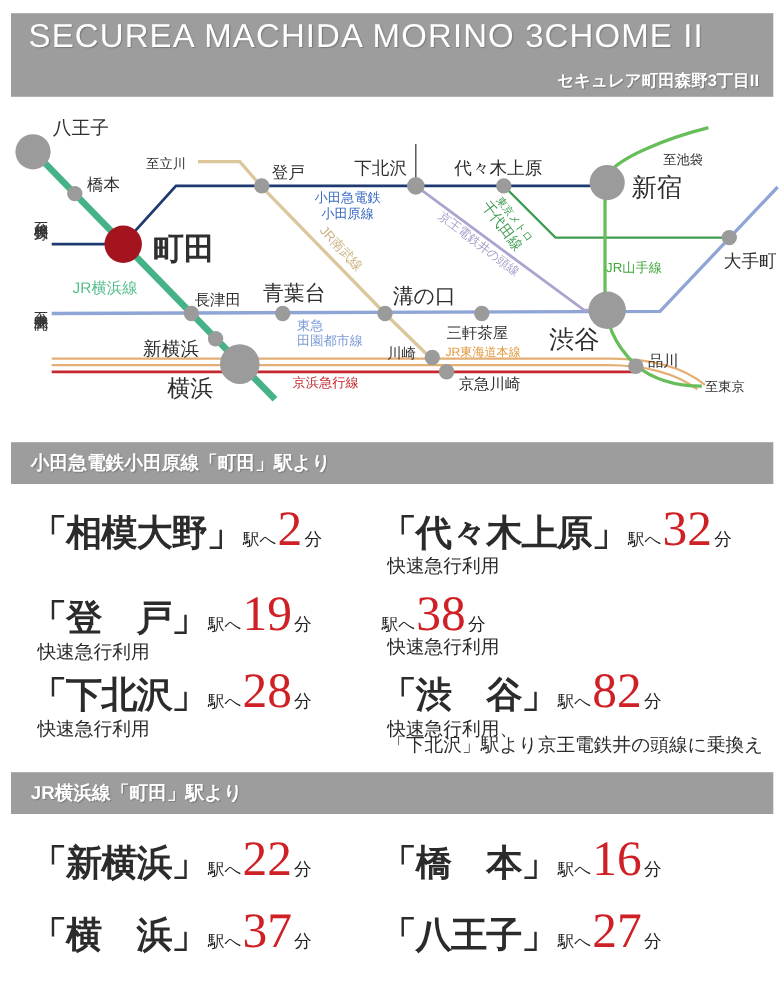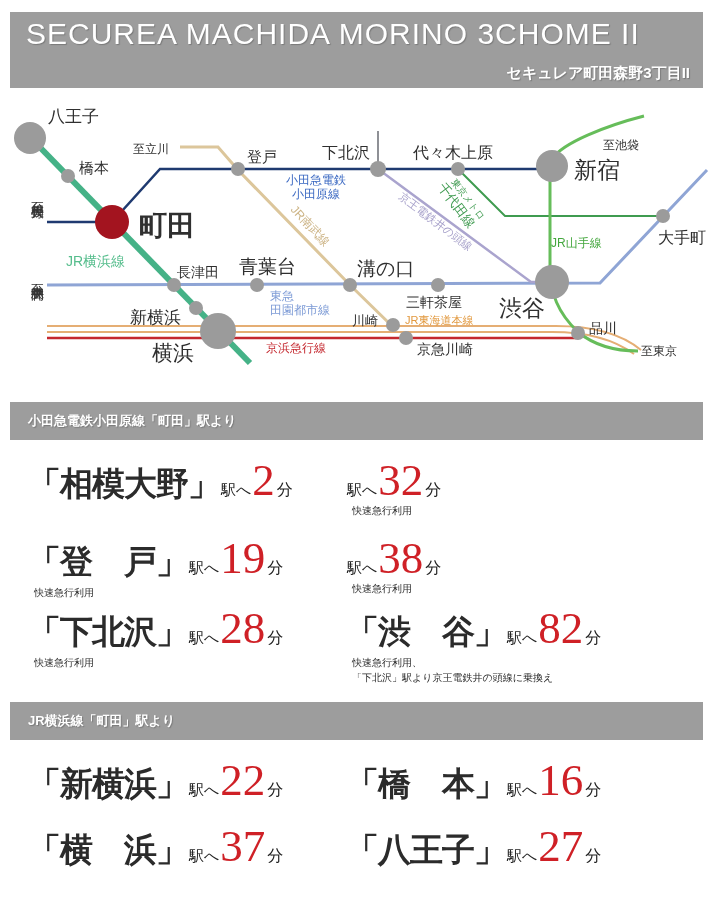--- a/index.html
+++ b/index.html
@@ -5,21 +5,21 @@
   html,body{margin:0;padding:0;background:#fff;}
   #page{position:relative;width:713px;height:900px;background:#ffffff;overflow:hidden;
         font-family:"Liberation Sans",sans-serif;}
   
   .banner{position:absolute;left:10px;width:693px;background:#9d9d9d;color:#fff;box-sizing:border-box;}
   #header-banner{top:12px;height:76px;}
   #header-title{position:absolute;left:16px;top:5px;font-size:30px;font-weight:500;
         letter-spacing:1px;color:#fff;text-shadow:1px 1px 1px rgba(80,80,80,.45);white-space:nowrap;}
   #header-subtitle{position:absolute;right:13px;bottom:5px;font-size:15px;font-weight:700;
         color:#fff;text-shadow:1px 1px 1px rgba(80,80,80,.45);}
-  .section-banner{height:38px;line-height:38px;padding-left:18px;font-size:13px;font-weight:700;
+  .section-banner{height:38px;line-height:38px;padding-left:18px;font-size:17px;font-weight:700;
         text-shadow:1px 1px 1px rgba(80,80,80,.45);}
   #sec1-banner{top:402px;}
   #sec2-banner{top:702px;}
   
   #map-svg{position:absolute;left:0;top:88px;}
   .st-serif{font-family:"Liberation Serif","DejaVu Serif",serif;fill:#2f2f2f;}
   .ln-sans{font-family:"Liberation Sans",sans-serif;}
   .vtext{position:absolute;writing-mode:vertical-rl;text-orientation:upright;
         font-family:"Liberation Serif","DejaVu Serif",serif;font-size:13px;color:#333;letter-spacing:1px;}
   
@@ -27,21 +27,21 @@
   #sec1-grid{top:452px;grid-template-rows:78px 70px 110px;}
   #sec2-grid{top:752px;grid-template-rows:66px 66px;}
   .entry{display:block;}
   .entry .main{display:flex;align-items:baseline;white-space:nowrap;}
   .st-name{font-family:Liberation Sans, sans-serif;font-size:33px;font-weight:600;
         color:#2b2b2b;letter-spacing:-1px;}
   .st-to{font-family:"Liberation Serif","DejaVu Serif",serif;font-size:15px;color:#222;margin:0 1px;}
   .st-min{font-family:"Liberation Serif","DejaVu Serif",serif;font-size:45px;line-height:1;
         color:#cf2026;font-weight:500;}
   .st-unit{font-family:"Liberation Serif","DejaVu Serif",serif;font-size:16px;color:#222;margin-left:2px;}
-  .note{font-family:"Liberation Serif","DejaVu Serif",serif;font-size:10px;color:#2b2b2b;
+  .note{font-family:"Liberation Serif","DejaVu Serif",serif;font-size:17px;color:#2b2b2b;
         padding-left:6px;line-height:15px;}
 </style>
 </head>
 <body>
 
 <div id="page">
 
   <div class="banner" id="header-banner">
     <div id="header-title">SECUREA MACHIDA MORINO 3CHOME II</div>
     <div id="header-subtitle">セキュレア町田森野3丁目II</div>
@@ -127,20 +127,21 @@
     <div class="entry">
       <div class="main">
           <span class="st-name">「相模大野」</span>
           <span class="st-to">駅へ</span>
           <span class="st-min">2</span>
           <span class="st-unit">分</span>
         </div>
     </div>
     <div class="entry">
       <div class="main">
+          <span class="st-name">「代々木上原」</span>
           <span class="st-to">駅へ</span>
           <span class="st-min">32</span>
           <span class="st-unit">分</span>
         </div>
       <div class="note">快速急行利用</div>
     </div>
     <div class="entry">
       <div class="main">
           <span class="st-name">「登　戸」</span>
           <span class="st-to">駅へ</span>

